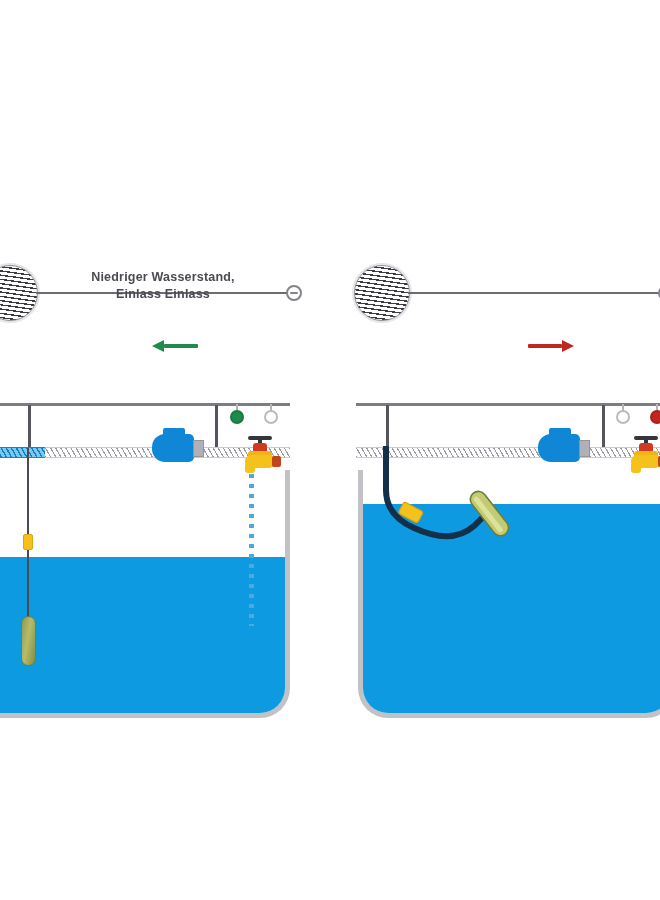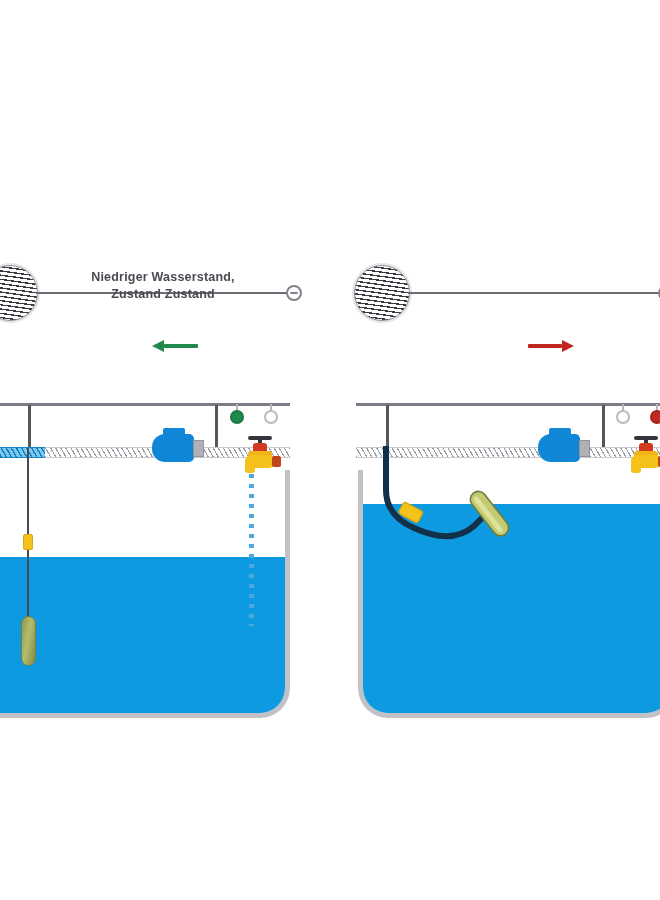--- a/index.html
+++ b/index.html
@@ -170,21 +170,21 @@
 <div id="stage">
 
   <div class="panel panel-left">
 
     <div class="caption-band">
       <div class="hatch-circle" style="left:-18px;"></div>
       <div class="caption-rule" style="left:36px; width:256px;"></div>
       <div class="endcap" style="left:286px;"></div>
       <div class="caption-text" style="left:58px;">
         <span>Niedriger Wasserstand,</span>
-        <span>Zustand Zustand</span>
+        <span>Einlass Einlass</span>
       </div>
     </div>
 
     <div class="flow-arrow arrow-left" style="left:152px; color:#1f8a4c;">
       <div class="shaft" style="background:#1f8a4c;"></div>
       <div class="head"></div>
     </div>
 
     <div class="tank" style="left:-28px; width:318px;">
       <div class="water" style="height:64%;"></div>

